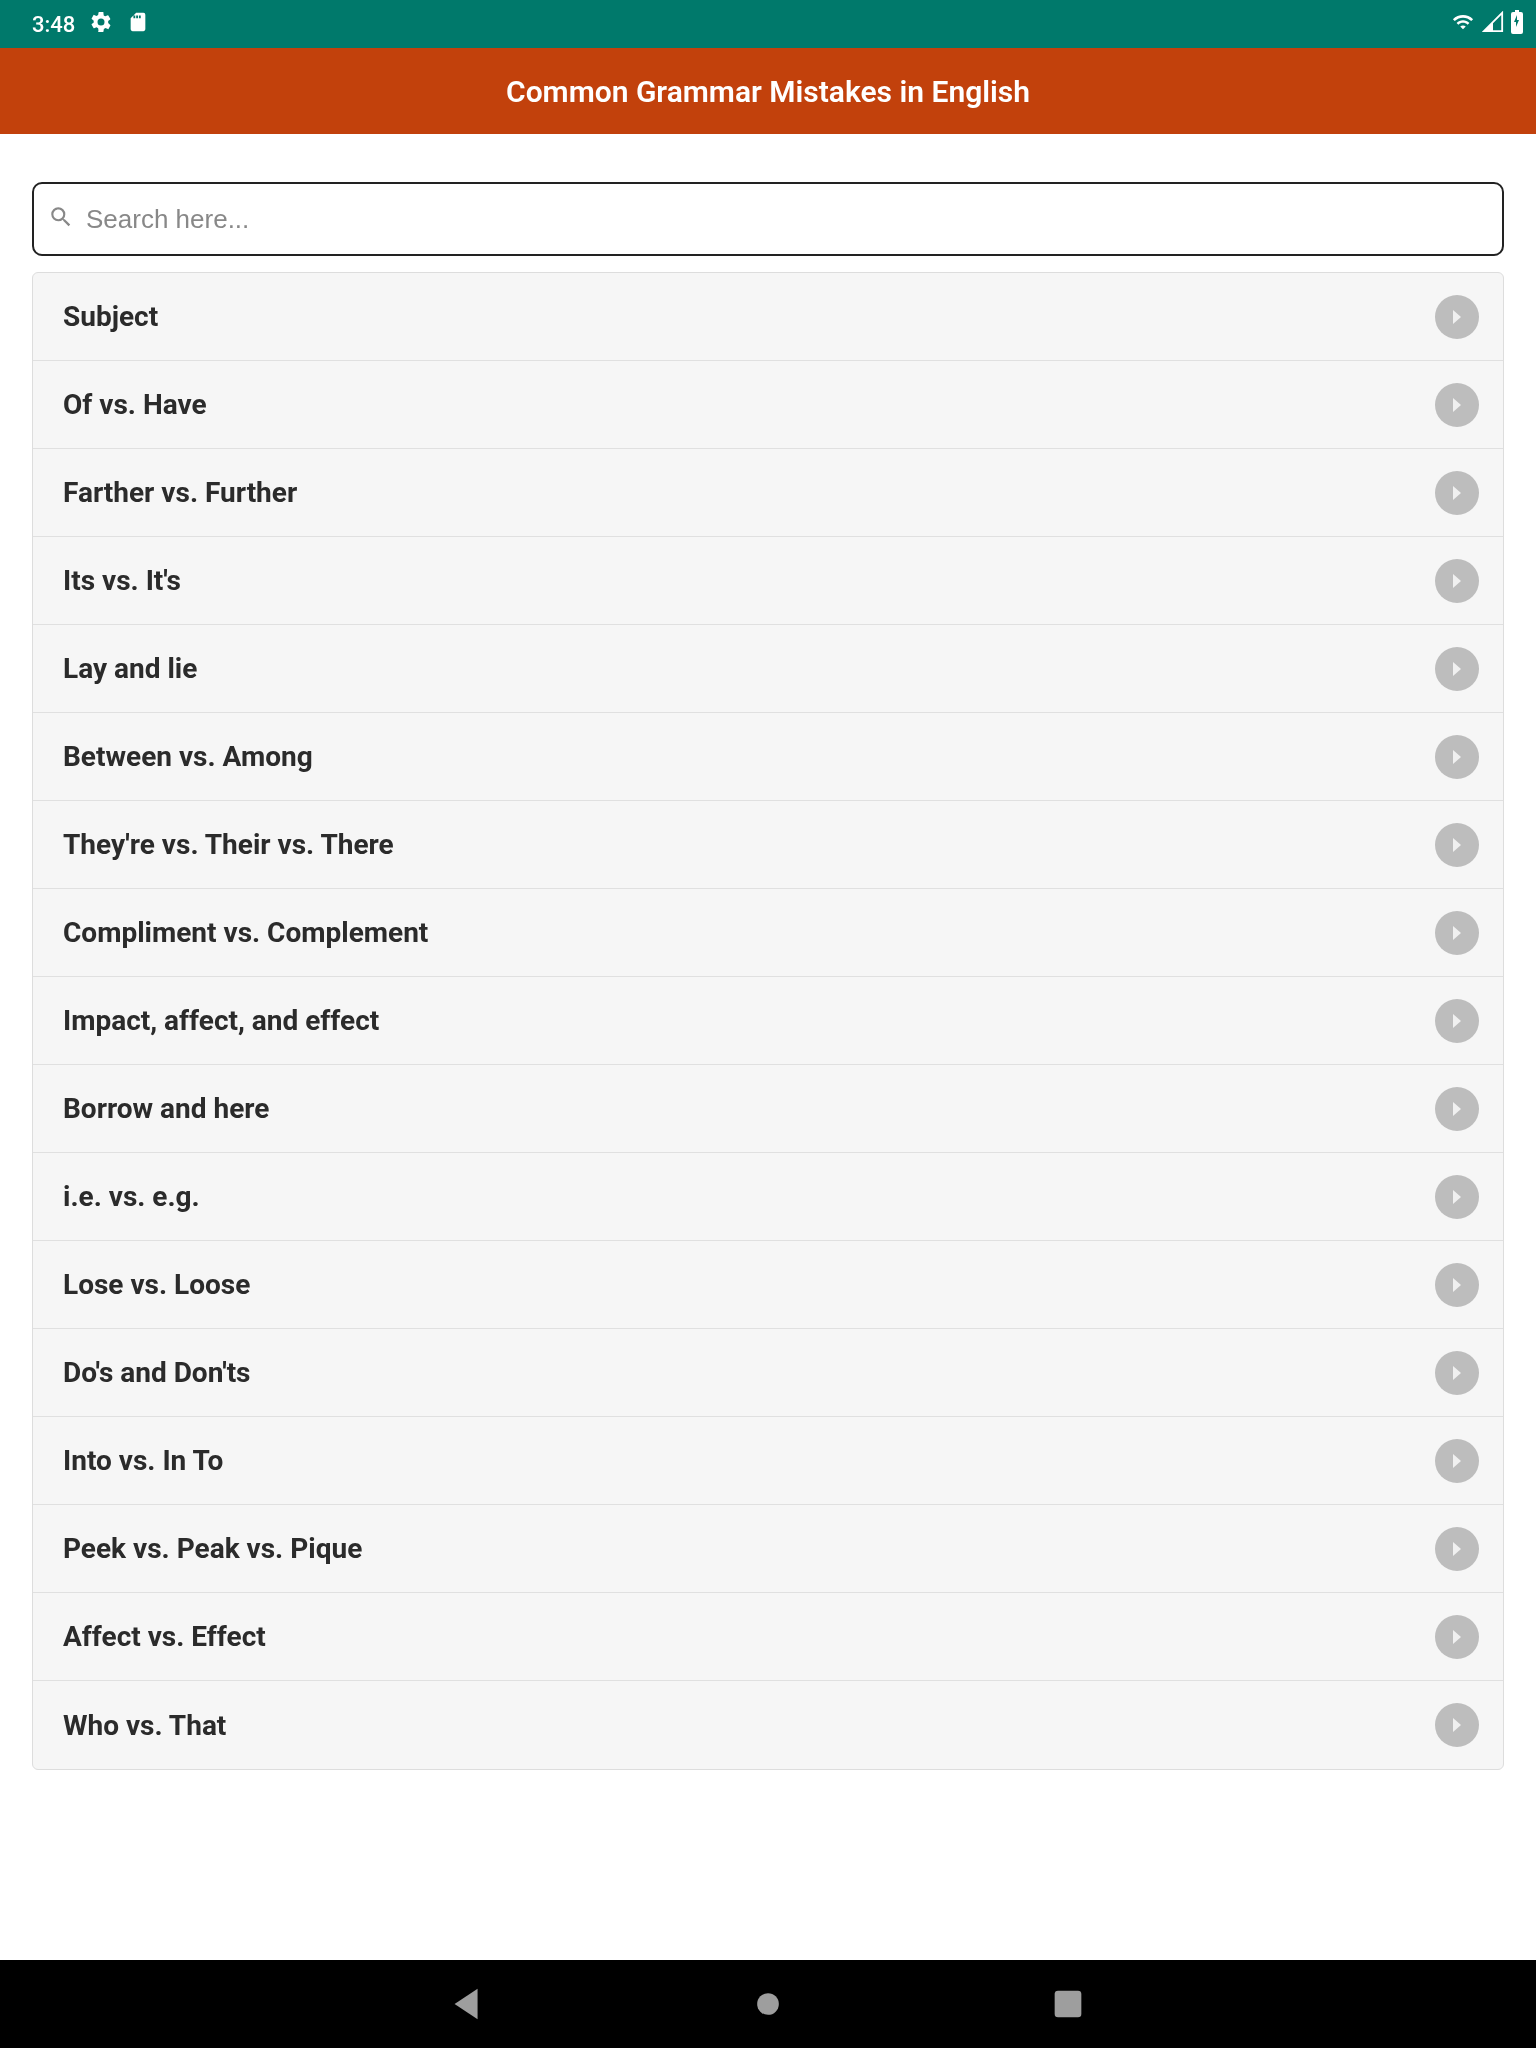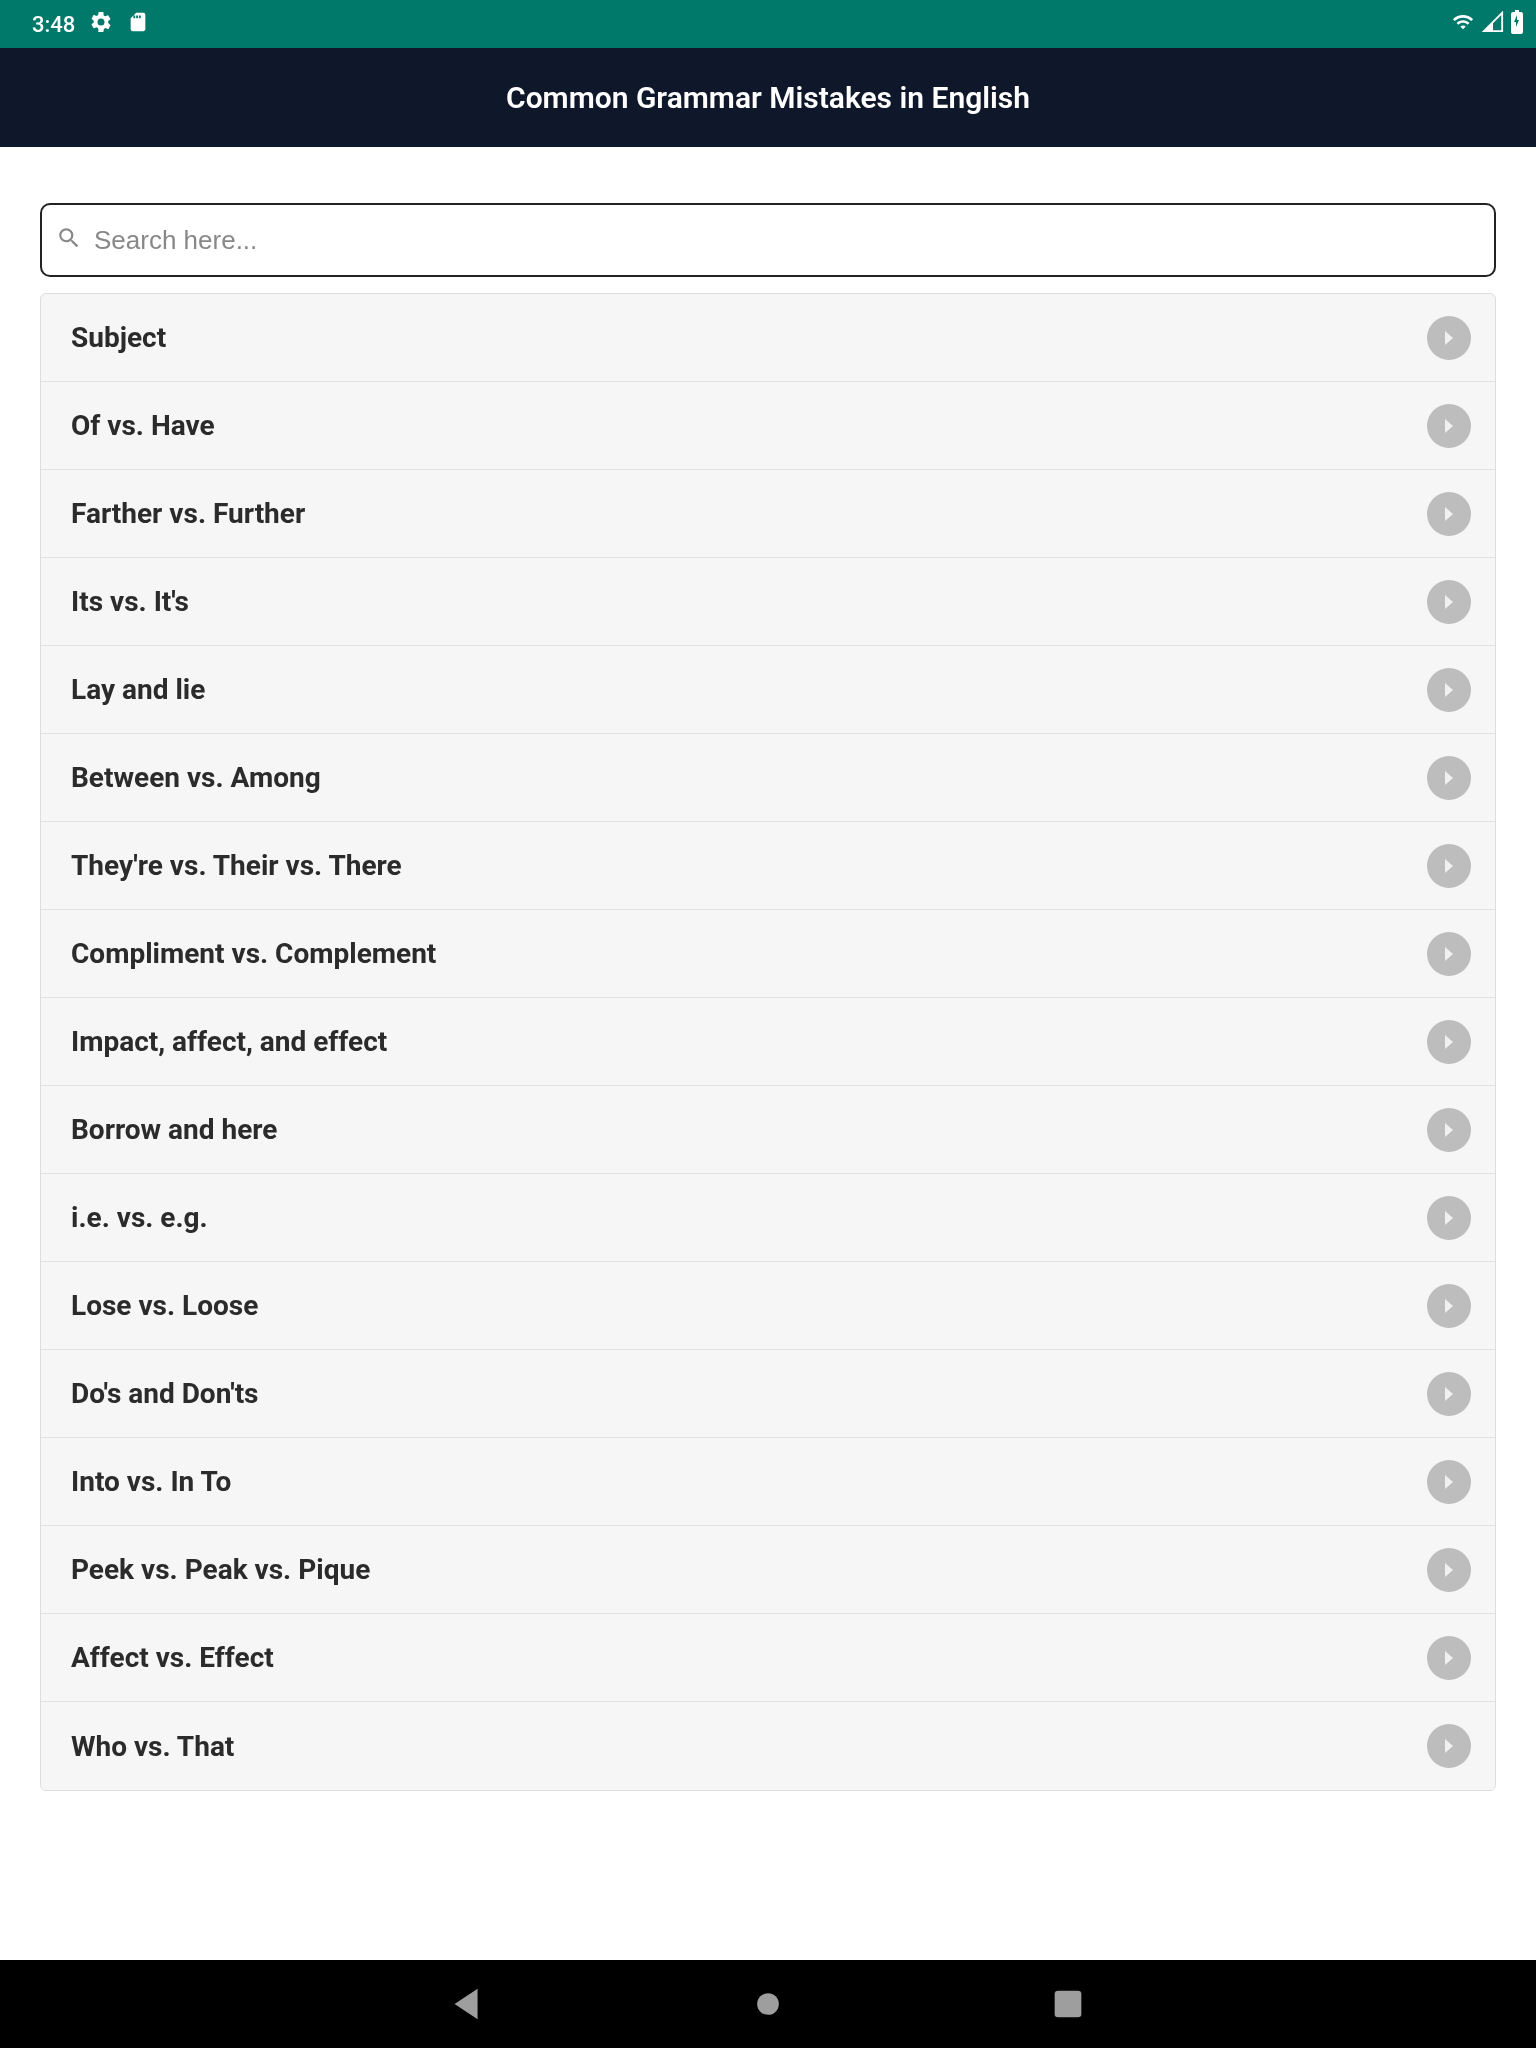--- a/index.html
+++ b/index.html
@@ -18,36 +18,36 @@
     display: flex;
     align-items: center;
     justify-content: space-between;
     padding: 0 12px;
     color: #fff;
   }
   .status-left { display: flex; align-items: center; gap: 14px; margin-left: 20px; }
   .status-right { display: flex; align-items: center; gap: 6px; }
   .status-time { font-size: 22px; font-weight: 500; }
   .app-bar {
-    background: #0f172a;
-    height: 99px;
+    background: #c2410c;
+    height: 86px;
     display: flex;
     align-items: center;
     justify-content: center;
   }
   .app-title {
     color: #fff;
     font-size: 30px;
     font-weight: 600;
   }
   .content {
     flex: 1;
     background: #fff;
     overflow: hidden;
-    padding: 8px;
+    padding: 0;
   }
   .search-container {
     padding: 48px 32px 16px 32px;
   }
   .search-box {
     border: 2px solid #222;
     border-radius: 10px;
     height: 74px;
     display: flex;
     align-items: center;

